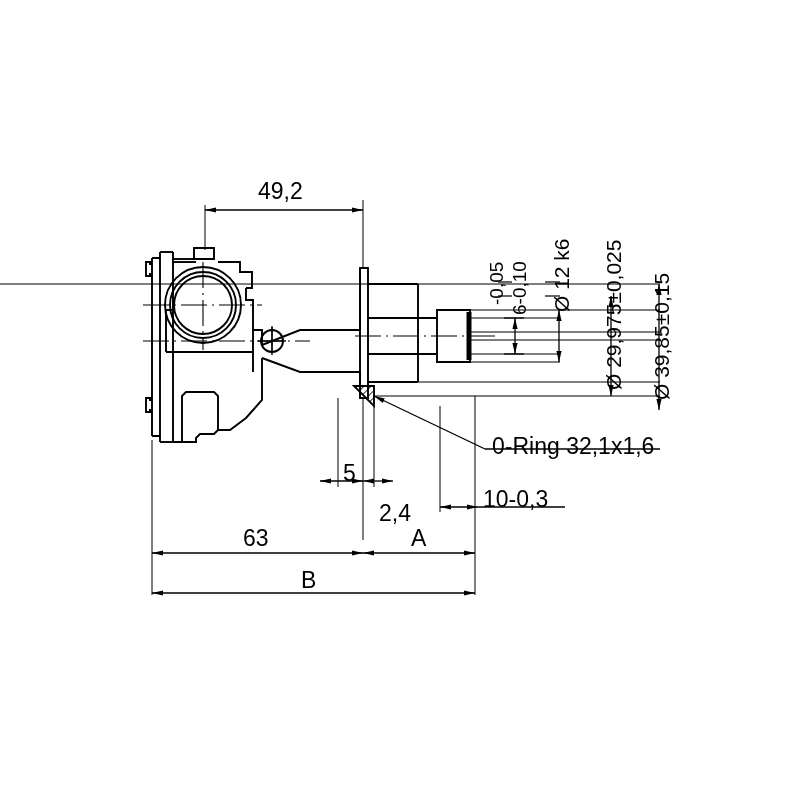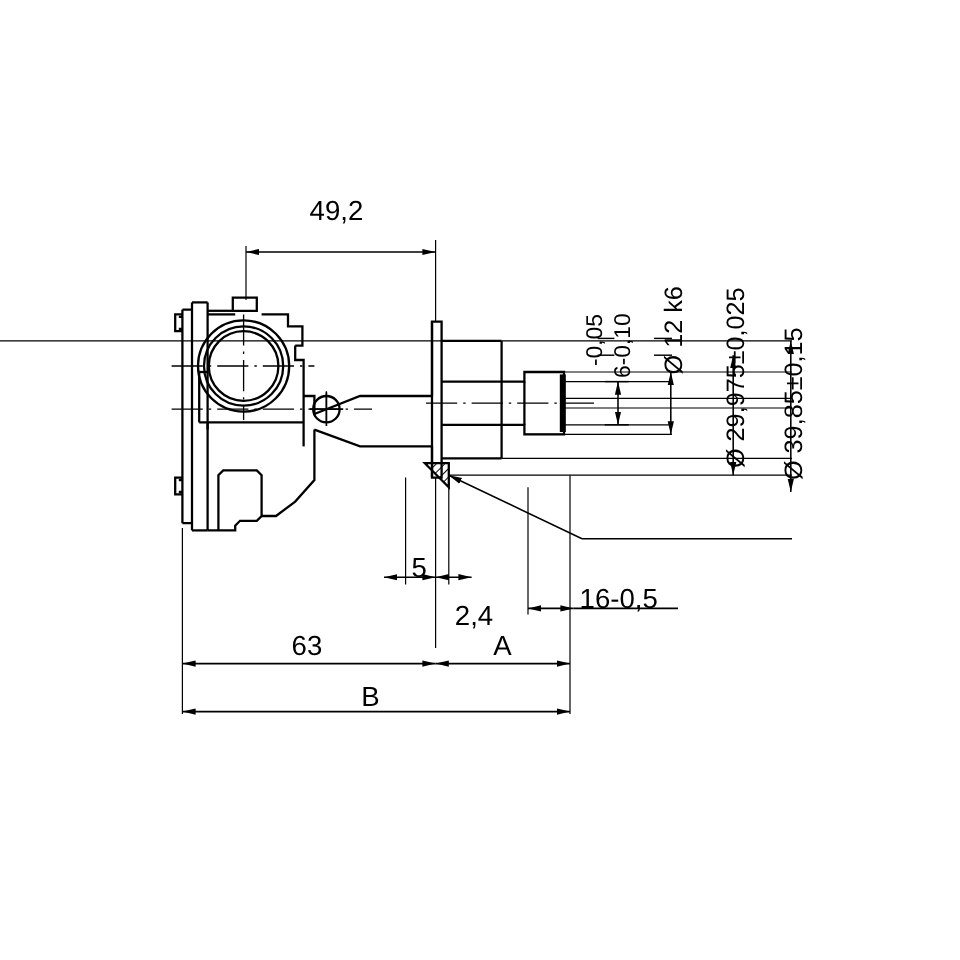--- a/index.html
+++ b/index.html
@@ -194,38 +194,39 @@
     <g stroke="#000" stroke-width="1.3" fill="none">
       <path d="M478,507 L565,507"></path>
     </g>
 
     <g stroke="#000" stroke-width="1.4" fill="none">
       <line x1="258" y1="341" x2="286" y2="341"></line>
       <line x1="272" y1="327" x2="272" y2="355"></line>
     </g>
   </svg>
 
-  <div class="lbl d-lg" style="left:258px; top:164px;">49,2</div>
+  <div class="lbl d-lg" style="left:258px; top:180px;">49,2</div>
 
   <div class="lbl d-sm rot" style="left:487px; top:305px;">-0,05</div>
 
   <div class="lbl d-sm rot" style="left:510px; top:315px;">6-0,10</div>
 
   <div class="lbl d-md rot" style="left:551px; top:312px;">Ø 12 k6</div>
 
   <div class="lbl d-md rot" style="left:603px; top:390px;">Ø 29,975±0,025</div>
 
   <div class="lbl d-md rot" style="left:651px; top:400px;">Ø 39,85±0,15</div>
 
+  <div class="lbl d-lg" style="left:492px; top:435px;">0-Ring 32,1x1,6</div>
 
   <div class="lbl d-lg" style="left:343px; top:462px;">5</div>
 
   <div class="lbl d-lg" style="left:379px; top:462px;margin-top:40px;">2,4</div>
 
-  <div class="lbl d-lg" style="left:483px; top:488px;">16-0,5</div>
+  <div class="lbl d-lg" style="left:483px; top:488px;">10-0,3</div>
 
   <div class="lbl d-lg" style="left:243px; top:527px;text-align:right;">63</div>
 
   <div class="lbl d-lg" style="left:411px; top:527px;">A</div>
 
   <div class="lbl d-lg" style="left:301px; top:569px;">B</div>
 
 </div>
 
 </body></html>

